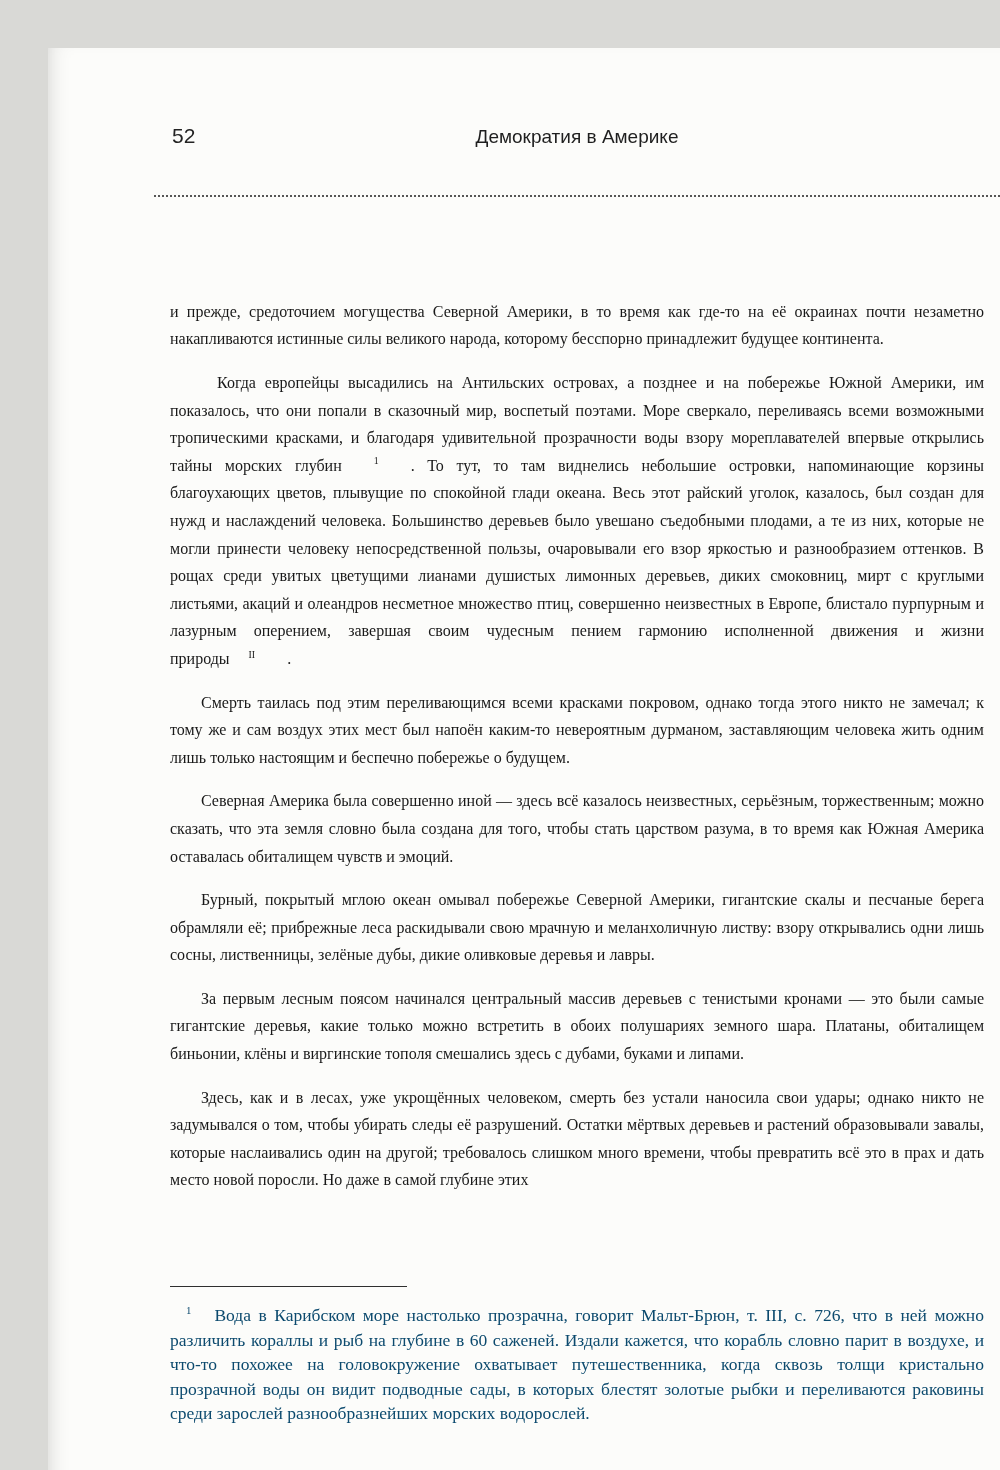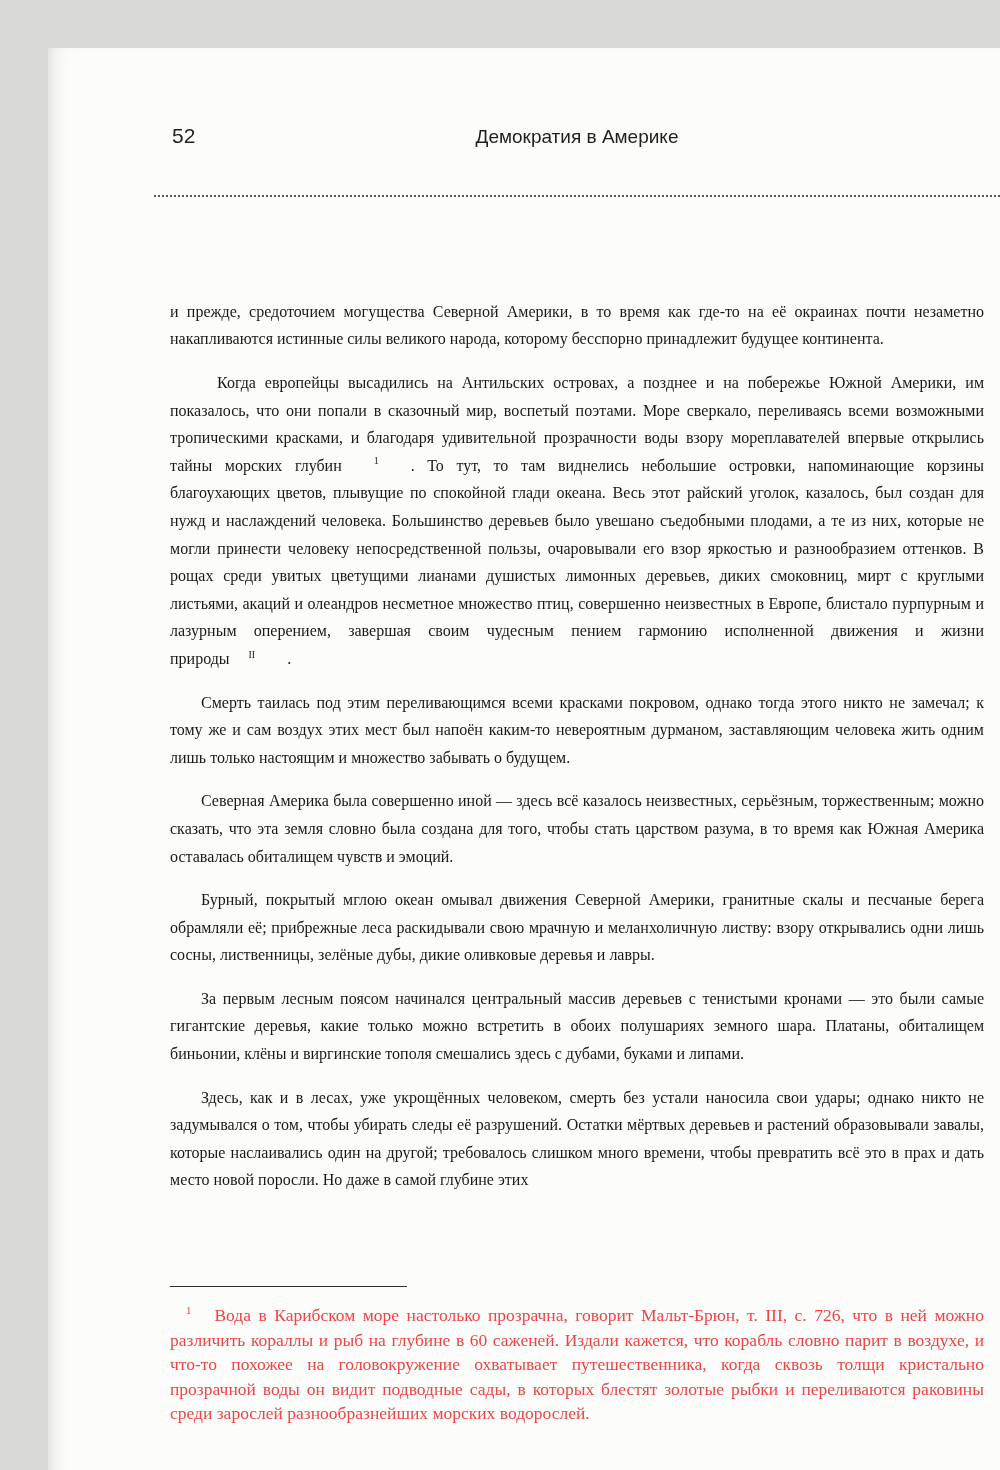--- a/index.html
+++ b/index.html
@@ -78,43 +78,43 @@
   }
   .footnote-rule {
     width: 237px;
     border-top: 1.5px solid #2f2f2f;
     margin-bottom: 9px;
   }
   .footnote {
     font-size: 17.5px;
     line-height: 24.6px;
     text-align: justify;
-    color: #ef4444;
+    color: #0c4a6e;
   }
   .footnote sup.fnref { margin-right: 7px; }
 </style>
 </head>
 <body>
 
 <div class="page">
 
   <header class="running-head">
     <span class="pagenum">52</span>
     <span class="running-title">Демократия в Америке</span>
   </header>
   <div class="head-rule"></div>
 
   <main class="body-text">
     <p class="para noindent">и прежде, средоточием могущества Северной Америки, в то время как где-то на её окраинах почти незаметно накапливаются истинные силы великого народа, которому бесспорно принадлежит будущее континента.</p>
 
     <p class="para"><span>Когда европейцы высадились на Антильских островах, а позднее и на побережье Южной Америки, им показалось, что они попали в сказочный мир, воспетый поэтами. Море сверкало, переливаясь всеми возможными тропическими красками, и благодаря удивительной прозрачности воды взору мореплавателей впервые открылись тайны морских глубин</span><sup class="fnref">1</sup><span>. То тут, то там виднелись небольшие островки, напоминающие корзины благоухающих цветов, плывущие по спокойной глади океана. Весь этот райский уголок, казалось, был создан для нужд и наслаждений человека. Большинство деревьев было увешано съедобными плодами, а те из них, которые не могли принести человеку непосредственной пользы, очаровывали его взор яркостью и разнообразием оттенков. В рощах среди увитых цветущими лианами душистых лимонных деревьев, диких смоковниц, мирт с круглыми листьями, акаций и олеандров несметное множество птиц, совершенно неизвестных в Европе, блистало пурпурным и лазурным оперением, завершая своим чудесным пением гармонию исполненной движения и жизни природы</span><sup class="fnref roman">II</sup><span>.</span></p>
 
-    <p class="para">Смерть таилась под этим переливающимся всеми красками покровом, однако тогда этого никто не замечал; к тому же и сам воздух этих мест был напоён каким-то невероятным дурманом, заставляющим человека жить одним лишь только настоящим и множество забывать о будущем.</p>
+    <p class="para">Смерть таилась под этим переливающимся всеми красками покровом, однако тогда этого никто не замечал; к тому же и сам воздух этих мест был напоён каким-то невероятным дурманом, заставляющим человека жить одним лишь только настоящим и беспечно побережье о будущем.</p>
     <p class="para">Северная Америка была совершенно иной — здесь всё казалось неизвестных, серьёзным, торжественным; можно сказать, что эта земля словно была создана для того, чтобы стать царством разума, в то время как Южная Америка оставалась обиталищем чувств и эмоций.</p>
-    <p class="para">Бурный, покрытый мглою океан омывал движения Северной Америки, гранитные скалы и песчаные берега обрамляли её; прибрежные леса раскидывали свою мрачную и меланхоличную листву: взору открывались одни лишь сосны, лиственницы, зелёные дубы, дикие оливковые деревья и лавры.</p>
+    <p class="para">Бурный, покрытый мглою океан омывал побережье Северной Америки, гигантские скалы и песчаные берега обрамляли её; прибрежные леса раскидывали свою мрачную и меланхоличную листву: взору открывались одни лишь сосны, лиственницы, зелёные дубы, дикие оливковые деревья и лавры.</p>
     <p class="para">За первым лесным поясом начинался центральный массив деревьев с тенистыми кронами — это были самые гигантские деревья, какие только можно встретить в обоих полушариях земного шара. Платаны, обиталищем биньонии, клёны и виргинские тополя смешались здесь с дубами, буками и липами.</p>
     <p class="para">Здесь, как и в лесах, уже укрощённых человеком, смерть без устали наносила свои удары; однако никто не задумывался о том, чтобы убирать следы её разрушений. Остатки мёртвых деревьев и растений образовывали завалы, которые наслаивались один на другой; требовалось слишком много времени, чтобы превратить всё это в прах и дать место новой поросли. Но даже в самой глубине этих</p>
   </main>
 
   <footer class="footnote-block">
     <div class="footnote-rule"></div>
     <p class="footnote"><sup class="fnref">1</sup><span>Вода в Карибском море настолько прозрачна, говорит Мальт-Брюн, т. III, с. 726, что в ней можно различить кораллы и рыб на глубине в 60 саженей. Издали кажется, что корабль словно парит в воздухе, и что-то похожее на головокружение охватывает путешественника, когда сквозь толщи кристально прозрачной воды он видит подводные сады, в которых блестят золотые рыбки и переливаются раковины среди зарослей разнообразнейших морских водорослей.</span></p>
   </footer>
 
 </div>

